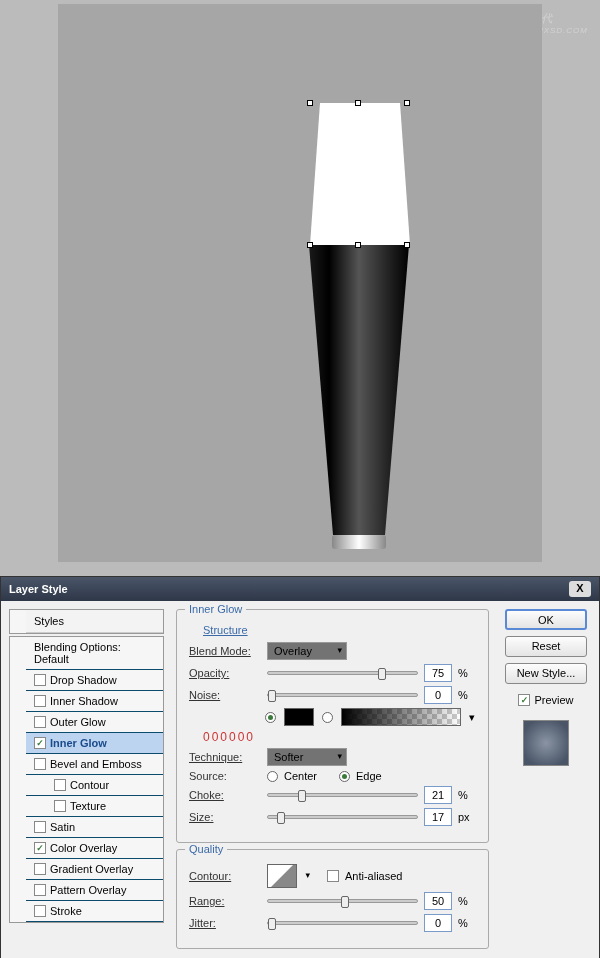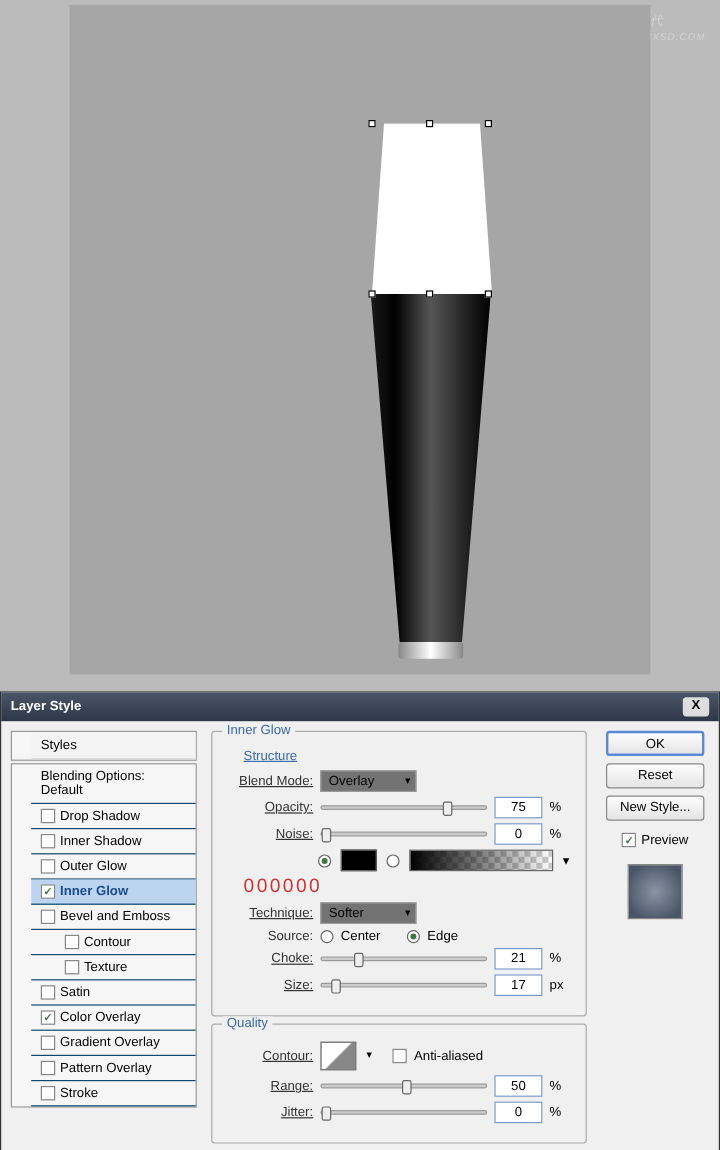--- a/index.html
+++ b/index.html
@@ -28,34 +28,34 @@
   .style-item.selected { background: #bcd4ef; color: #1a4b8c; font-weight: bold; }
   .style-item.sub { padding-left: 28px; }
   .cb { width: 12px; height: 12px; border: 1px solid #888; background: #fff; display: inline-flex; align-items: center; justify-content: center; font-size: 9px; }
   .cb.checked::after { content: '✓'; color: #3a7a3a; font-weight: bold; }
   
   .mid-col { flex: 1; padding: 0 4px; }
   .fieldset { border: 1px solid #aaa; border-radius: 3px; padding: 10px 12px 12px; margin-bottom: 6px; position: relative; }
   .fieldset-title { position: absolute; top: -7px; left: 8px; background: #f0f0f0; padding: 0 4px; color: #3a6aa8; }
   .sub-title { color: #3a6aa8; text-decoration: underline; margin: 4px 0 6px 14px; }
   .row { display: flex; align-items: center; margin: 4px 0; gap: 6px; }
-  .row .lbl { width: 72px; text-align: right; text-decoration: underline; color: #333; }
+  .row .lbl { width: 72px; text-decoration: underline; color: #333; }
   .slider { flex: 1; height: 4px; background: #ccc; border: 1px solid #999; position: relative; border-radius: 2px; }
   .slider .thumb { position: absolute; top: -4px; width: 8px; height: 12px; background: #eee; border: 1px solid #666; border-radius: 2px; }
-  .num-input { width: 40px; height: 18px; border: 1px solid #7a9ac9; background: #fff; text-align: center; padding: 1px; }
+  .num-input { width: 28px; height: 18px; border: 1px solid #7a9ac9; background: #fff; text-align: center; padding: 1px; }
   .unit { width: 18px; }
   .dropdown { border: 1px solid #999; background: #737373; padding: 2px 18px 2px 6px; position: relative; min-width: 80px; }
   .dropdown::after { content: '▾'; position: absolute; right: 4px; top: 2px; font-size: 9px; }
   .radio { width: 11px; height: 11px; border: 1px solid #666; border-radius: 50%; background: #fff; display: inline-flex; align-items: center; justify-content: center; }
   .radio.on::after { content:''; width: 5px; height: 5px; background: #3a7a3a; border-radius: 50%; }
   .color-swatch { width: 30px; height: 18px; border: 1px solid #666; }
   .gradient-swatch { width: 120px; height: 18px; border: 1px solid #666; background: linear-gradient(90deg, #000 0%, rgba(0,0,0,0) 100%), repeating-conic-gradient(#ccc 0 25%, #fff 0 50%) 0 0/10px 10px; }
   .contour-swatch { width: 30px; height: 24px; border: 1px solid #666; background: linear-gradient(135deg, #fff 48%, #888 52%); position: relative; }
   .contour-swatch::after { content:'▾'; position:absolute; right:-14px; top:5px; font-size:9px; }
-  .color-code { color: #cc3333; font-size: 16px; letter-spacing: 2px; margin-left: 14px; }
+  .color-code { color: #cc3333; font-size: 12px; letter-spacing: 2px; margin-left: 14px; }
   
   .right-col { width: 90px; display: flex; flex-direction: column; gap: 6px; align-items: center; }
   .btn { width: 82px; height: 21px; border: 1px solid #888; border-radius: 3px; background: linear-gradient(#fdfdfd, #e4e4e4); text-align: center; line-height: 19px; cursor: pointer; }
   .btn.primary { border: 2px solid #5a8ad6; }
   .preview-cb { display: flex; align-items: center; gap: 4px; margin-top: 4px; }
   .preview-swatch { width: 46px; height: 46px; border: 1px solid #888; margin-top: 8px; background: radial-gradient(circle, #8a94a4 0%, #4a5668 80%); }
 </style>
 </head>
 <body>
 

